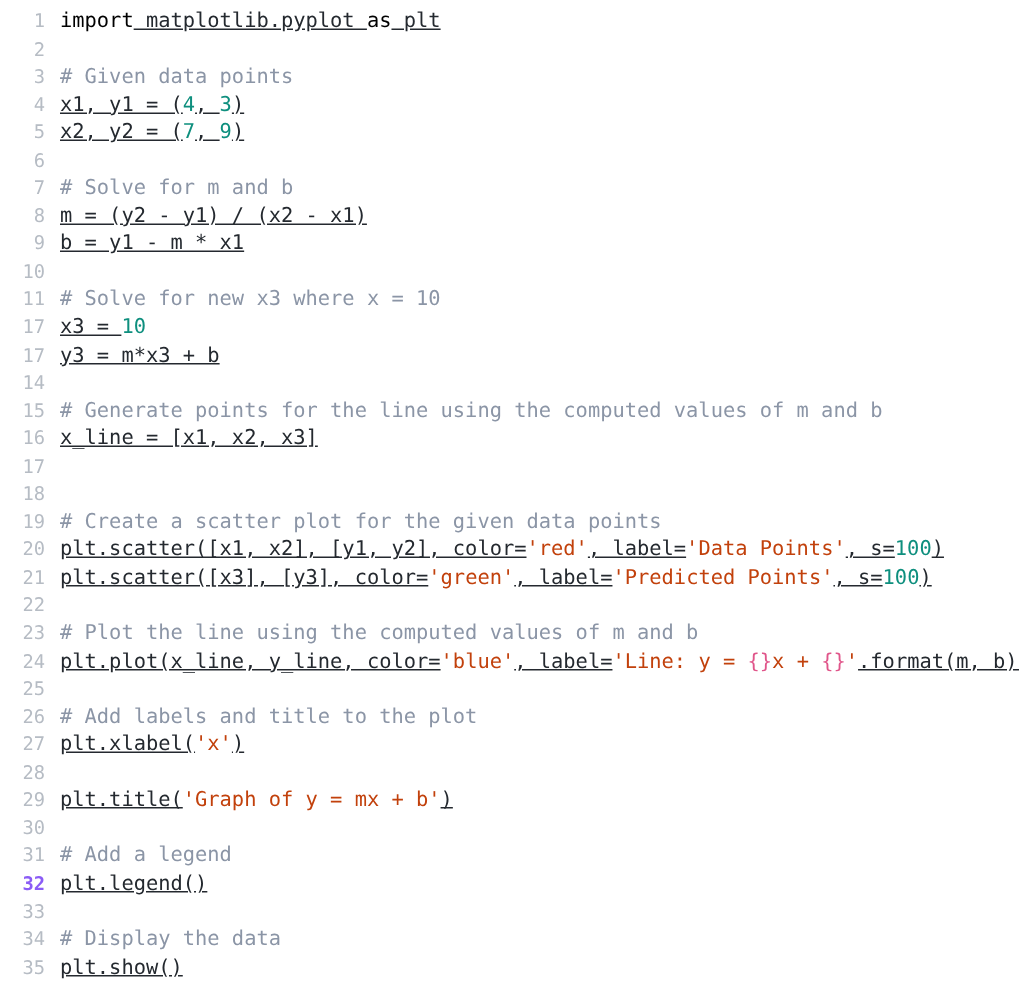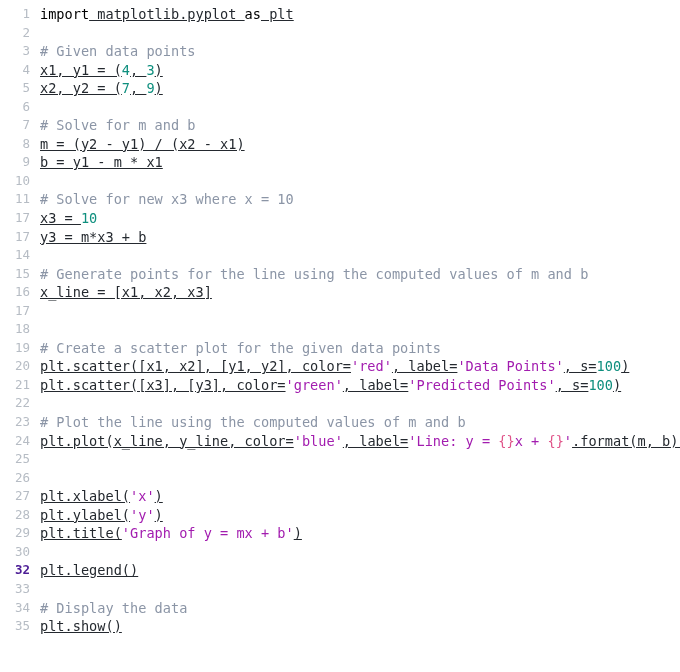--- a/index.html
+++ b/index.html
@@ -33,36 +33,36 @@
     min-width: 30px;
     text-align: right;
     padding-right: 0px;
     color: #b6bcc4;
     font-family: "DejaVu Sans Mono", monospace;
     font-size: 12.5px;
     line-height: 18.55px;
     user-select: none;
   }
   .code-line.active .gutter {
-    color: #4c1d95;
+    color: #8b5cf6;
     font-weight: bold;
   }
   .code {
     padding-left: 10px;
     font-family: "DejaVu Sans Mono", monospace;
     font-size: 13.6px;
     line-height: 18.55px;
     color: #24292f;
     letter-spacing: 0px;
     white-space: pre;
   }
   
   .tok-kw      { color: #000000; }
   .tok-com     { color: #8b95a6; }
-  .tok-str     { color: #a21caf; }
+  .tok-str     { color: #c2410c; }
   .tok-fmt     { color: #e0558a; }
   .tok-num     { color: #0e8f7e; }
   .tok-plain   { color: #24292f; text-decoration: underline; }
 </style>
 </head>
 <body>
 
 <div id="editor">
   <div id="code-lines">
       <div class="code-line"><div class="gutter">1</div><div class="code"><span class="tok-kw">import</span><span class="tok-plain"> matplotlib.pyplot </span><span class="tok-kw">as</span><span class="tok-plain"> plt</span></div></div>
@@ -83,23 +83,24 @@
       <div class="code-line"><div class="gutter">16</div><div class="code"><span class="tok-plain">x_line = [x1, x2, x3]</span></div></div>
       <div class="code-line"><div class="gutter">17</div></div>
       <div class="code-line"><div class="gutter">18</div><div class="code"></div></div>
       <div class="code-line"><div class="gutter">19</div><div class="code"><span class="tok-com"># Create a scatter plot for the given data points</span></div></div>
       <div class="code-line"><div class="gutter">20</div><div class="code"><span class="tok-plain">plt.scatter([x1, x2], [y1, y2], color=</span><span class="tok-str">'red'</span><span class="tok-plain">, label=</span><span class="tok-str">'Data Points'</span><span class="tok-plain">, s=</span><span class="tok-num">100</span><span class="tok-plain">)</span></div></div>
       <div class="code-line"><div class="gutter">21</div><div class="code"><span class="tok-plain">plt.scatter([x3], [y3], color=</span><span class="tok-str">'green'</span><span class="tok-plain">, label=</span><span class="tok-str">'Predicted Points'</span><span class="tok-plain">, s=</span><span class="tok-num">100</span><span class="tok-plain">)</span></div></div>
       <div class="code-line"><div class="gutter">22</div><div class="code"></div></div>
       <div class="code-line"><div class="gutter">23</div><div class="code"><span class="tok-com"># Plot the line using the computed values of m and b</span></div></div>
       <div class="code-line"><div class="gutter">24</div><div class="code"><span class="tok-plain">plt.plot(x_line, y_line, color=</span><span class="tok-str">'blue'</span><span class="tok-plain">, label=</span><span class="tok-str">'Line: y = </span><span class="tok-fmt">{}</span><span class="tok-str">x + </span><span class="tok-fmt">{}</span><span class="tok-str">'</span><span class="tok-plain">.format(m, b))</span></div></div>
       <div class="code-line"><div class="gutter">25</div><div class="code"></div></div>
-      <div class="code-line"><div class="gutter">26</div></div>
+      <div class="code-line"><div class="gutter">26</div><div class="code"><span class="tok-com"># Add labels and title to the plot</span></div></div>
       <div class="code-line"><div class="gutter">27</div><div class="code"><span class="tok-plain">plt.xlabel(</span><span class="tok-str">'x'</span><span class="tok-plain">)</span></div></div>
-      <div class="code-line"><div class="gutter">28</div><div class="code"><span class="tok-plain">plt.ylabel(</span><span class="tok-str">'y'</span><span class="tok-plain">)</span></div></div>
+      <div class="code-line"><div class="gutter">28</div></div>
       <div class="code-line"><div class="gutter">29</div><div class="code"><span class="tok-plain">plt.title(</span><span class="tok-str">'Graph of y = mx + b'</span><span class="tok-plain">)</span></div></div>
       <div class="code-line"><div class="gutter">30</div><div class="code"></div></div>
+      <div class="code-line"><div class="gutter">31</div><div class="code"><span class="tok-com"># Add a legend</span></div></div>
       <div class="code-line active"><div class="gutter">32</div><div class="code"><span class="tok-plain">plt.legend()</span></div></div>
       <div class="code-line"><div class="gutter">33</div><div class="code"></div></div>
       <div class="code-line"><div class="gutter">34</div><div class="code"><span class="tok-com"># Display the data</span></div></div>
       <div class="code-line"><div class="gutter">35</div><div class="code"><span class="tok-plain">plt.show()</span></div></div>
     </div>
 </div>
 
 </body></html>

